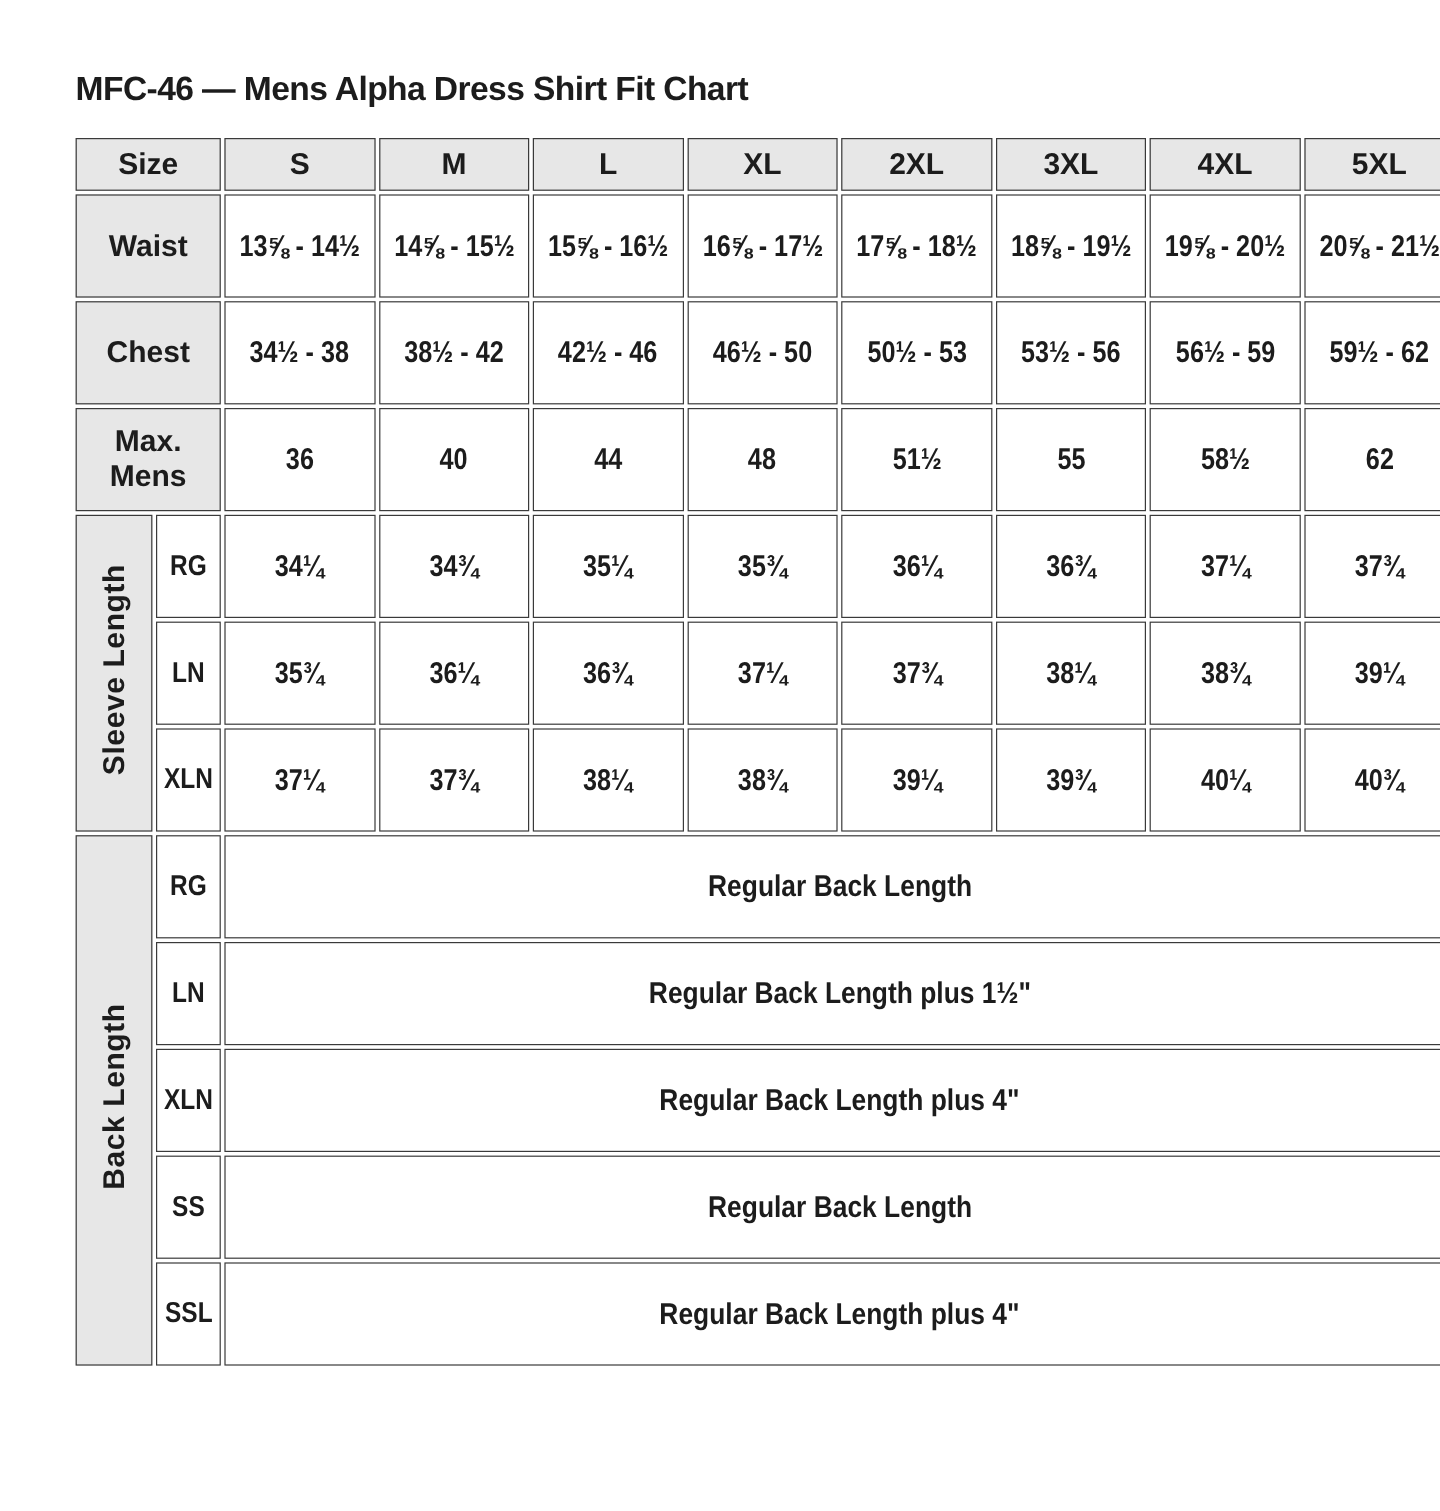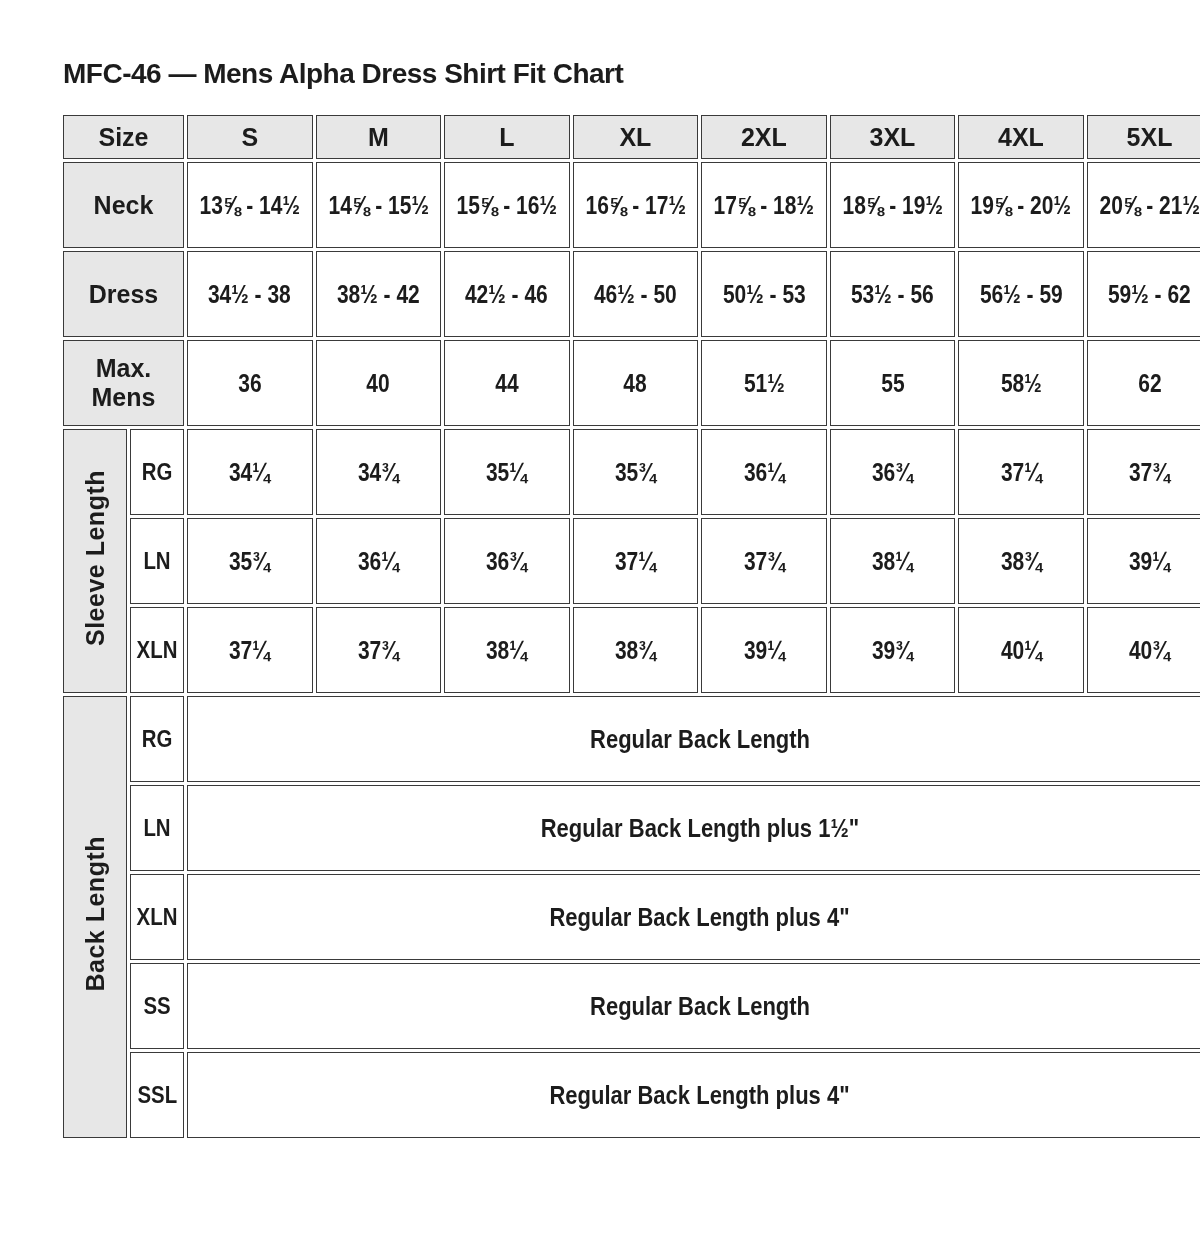--- a/index.html
+++ b/index.html
@@ -91,32 +91,32 @@
           <td class="hdr"><span class="tx">S</span></td>
           <td class="hdr"><span class="tx">M</span></td>
           <td class="hdr"><span class="tx">L</span></td>
           <td class="hdr"><span class="tx">XL</span></td>
           <td class="hdr"><span class="tx">2XL</span></td>
           <td class="hdr"><span class="tx">3XL</span></td>
           <td class="hdr"><span class="tx">4XL</span></td>
           <td class="hdr"><span class="tx">5XL</span></td>
         </tr>
         <tr class="r-std">
-          <td class="lab" colspan="2"><span class="tx">Neck</span></td>
+          <td class="lab" colspan="2"><span class="tx">Waist</span></td>
           <td class="val"><span class="tx">13⅝ - 14½</span></td>
           <td class="val"><span class="tx">14⅝ - 15½</span></td>
           <td class="val"><span class="tx">15⅝ - 16½</span></td>
           <td class="val"><span class="tx">16⅝ - 17½</span></td>
           <td class="val"><span class="tx">17⅝ - 18½</span></td>
           <td class="val"><span class="tx">18⅝ - 19½</span></td>
           <td class="val"><span class="tx">19⅝ - 20½</span></td>
           <td class="val"><span class="tx">20⅝ - 21½</span></td>
         </tr>
         <tr class="r-std">
-          <td class="lab" colspan="2"><span class="tx">Dress</span></td>
+          <td class="lab" colspan="2"><span class="tx">Chest</span></td>
           <td class="val"><span class="tx">34½ - 38</span></td>
           <td class="val"><span class="tx">38½ - 42</span></td>
           <td class="val"><span class="tx">42½ - 46</span></td>
           <td class="val"><span class="tx">46½ - 50</span></td>
           <td class="val"><span class="tx">50½ - 53</span></td>
           <td class="val"><span class="tx">53½ - 56</span></td>
           <td class="val"><span class="tx">56½ - 59</span></td>
           <td class="val"><span class="tx">59½ - 62</span></td>
         </tr>
         <tr class="r-std">

